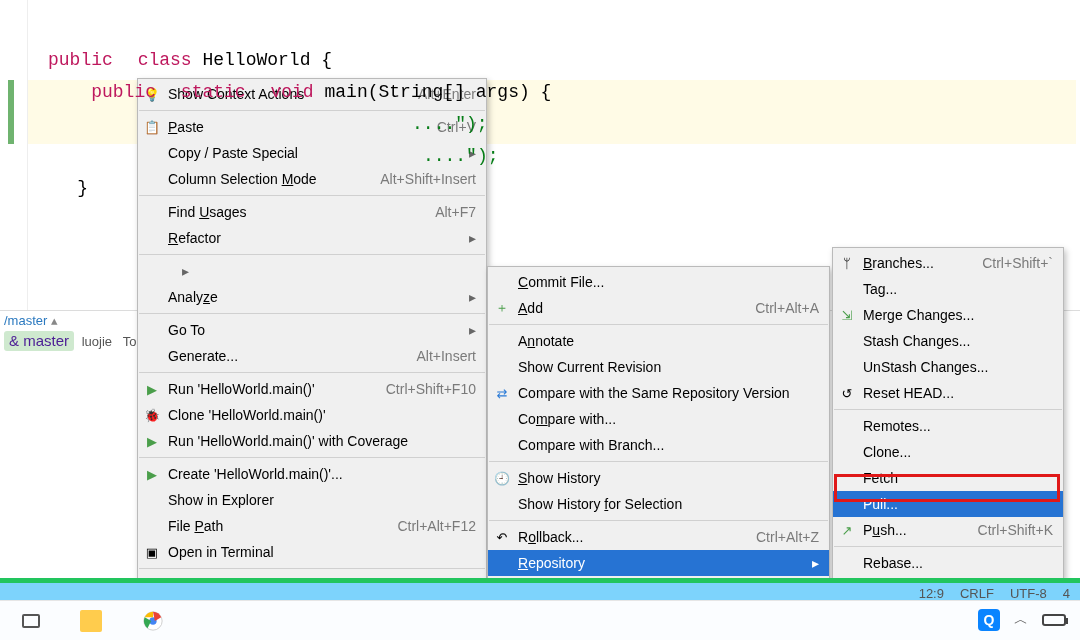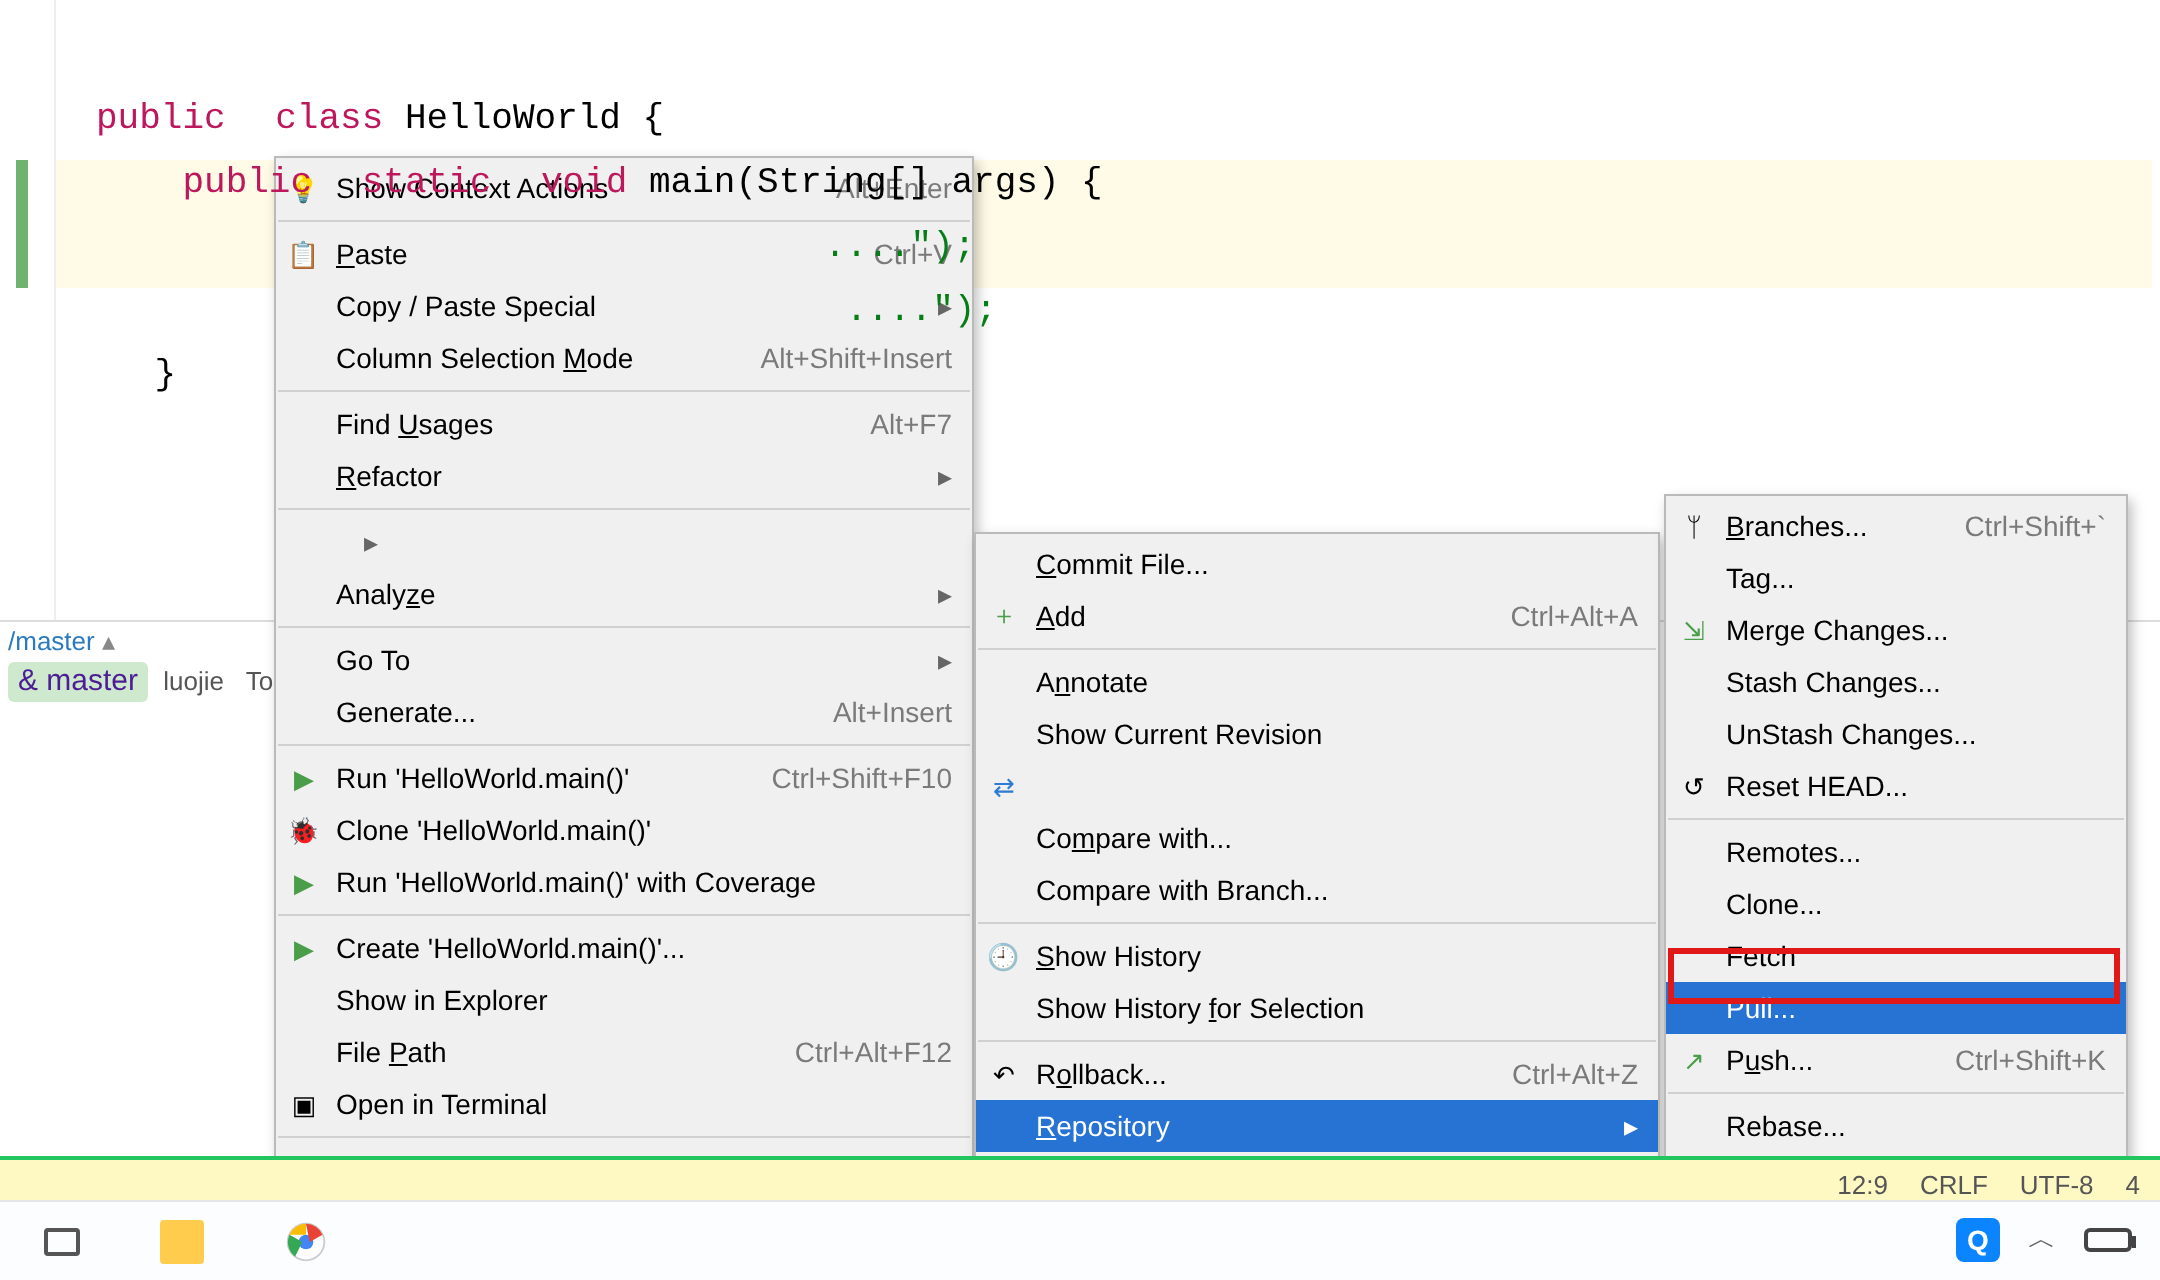--- a/index.html
+++ b/index.html
@@ -12,21 +12,21 @@
   .str { color: #067d17; }
   .gutter { position: absolute; left: 0; top: 0; width: 28px; height: 100%; background: #fff; border-right: 1px solid #eee; }
   .highlight-line { position: absolute; left: 4px; top: 80px; width: 1072px; height: 64px; background: #fffbe6; z-index: 0; }
   .gutter-green { position: absolute; left: 8px; top: 80px; width: 6px; height: 64px; background: #6fb36f; z-index: 1; }
 
   .bottom-strip { position: absolute; left: 0; top: 310px; width: 100%; height: 44px; background: #fff; border-top: 1px solid #dcdcdc; padding-left: 4px; font-size: 13px; color: #555; }
   .bottom-strip .r1 { height: 20px; line-height: 20px; }
   .bottom-strip .r2 { height: 20px; line-height: 20px; }
   .tag { background: #cfe9cf; color: #4c1d95; border-radius: 3px; padding: 0 5px; margin-right: 4px; display: inline-block; font-size: 15px; }
 
-  .statusbar { position: absolute; bottom: 36px; left: 0; right: 0; height: 26px; background: #fef9c3; border-top: 2px solid #22c55e; display: flex; justify-content: flex-end; align-items: center; padding-right: 10px; gap: 16px; font-size: 13px; color: #555; }
+  .statusbar { position: absolute; bottom: 36px; left: 0; right: 0; height: 26px; background: #7dd3fc; border-top: 5px solid #22c55e; display: flex; justify-content: flex-end; align-items: center; padding-right: 10px; gap: 16px; font-size: 13px; color: #555; }
 
   .taskbar { position: absolute; bottom: 0; left: 0; right: 0; height: 40px; background: #fbfdff; border-top: 1px solid #e6e6e6; display: flex; align-items: center; gap: 40px; padding-left: 22px; font-size: 14px; }
   .taskbar-right { position: absolute; right: 14px; bottom: 0; height: 40px; display: flex; align-items: center; gap: 14px; }
   .taskbar .ticon { width: 22px; height: 22px; display: inline-block; }
 
   .menu { position: absolute; background: #f0f0f0; border: 1px solid #bababa; box-shadow: 2px 3px 6px rgba(0,0,0,.25); font-size: 14px; color: #000; padding: 2px 0; }
   .menu .item { display: flex; align-items: center; height: 26px; padding: 0 10px 0 30px; position: relative; cursor: default; }
   .menu .item .lbl { flex: 1; }
   .menu .item .sc { color: #7a7a7a; padding-left: 20px; }
   .menu .item .arrow { color: #666; padding-left: 14px; }
@@ -171,20 +171,21 @@
     </div>
   <div class="sep"></div>
   <div class="item">
       <span class="lbl">A<span class="und">n</span>notate</span>
     </div>
   <div class="item">
       <span class="lbl">Show Current Revision</span>
     </div>
   <div class="item">
       <span class="ic ic-blue">⇄</span>
+      <span class="lbl">Compare with the Same Repository Version</span>
     </div>
   <div class="item">
       <span class="lbl">Co<span class="und">m</span>pare with...</span>
     </div>
   <div class="item">
       <span class="lbl">Compare with Branch...</span>
     </div>
   <div class="sep"></div>
   <div class="item">
       <span class="ic">🕘</span>

